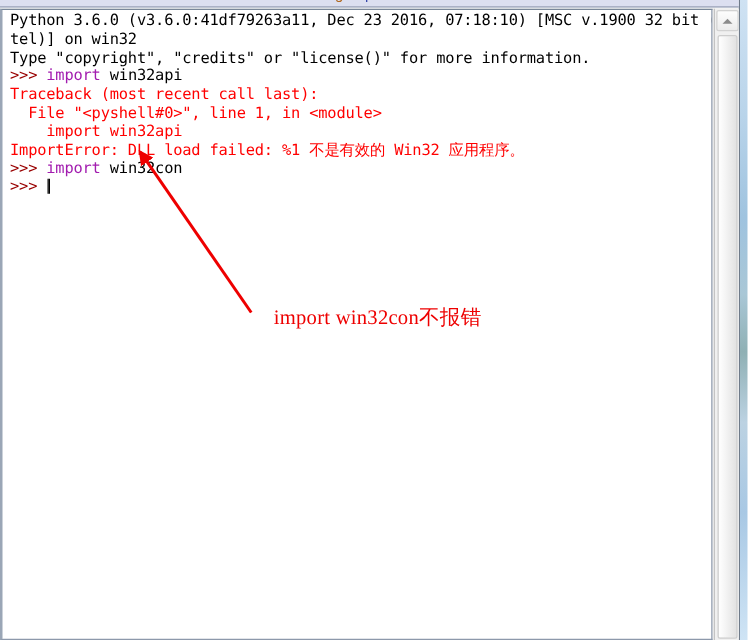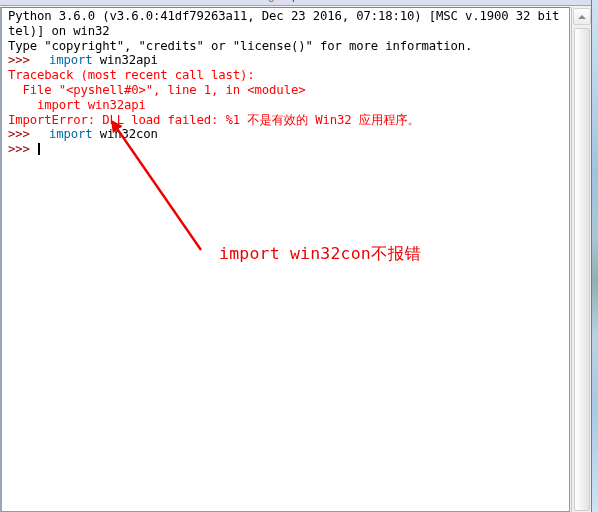--- a/index.html
+++ b/index.html
@@ -80,21 +80,21 @@
     margin: 0;
     padding: 0;
     font-family: "DejaVu Sans Mono", monospace;
     font-size: 12.3px;
     line-height: 14.8px;
     white-space: pre;
     color: #000000;
     letter-spacing: -0.15px;
   }
   .tok-prompt   { color: #990000; }
-  .tok-keyword  { color: #0369a1; margin-left: 12px; }
+  .tok-keyword  { color: #a21caf; }
   .tok-plain    { color: #000000; }
   .tok-error    { color: #ff0000; text-align: center; }
   .caret {
     display: inline-block;
     width: 1px;
     height: 12px;
     background: #000000;
     vertical-align: -2px;
     margin-left: 1px;
     box-shadow: 1px 0 0 #000;
@@ -186,14 +186,14 @@
 
 <div id="annotation-layer">
   <svg width="598" height="512" style="position:absolute;left:0;top:0;">
     <defs>
       <marker id="arrowhead" markerWidth="5" markerHeight="5" refX="4" refY="2.5" orient="auto">
         <polygon points="0,0 5,2.5 0,5" fill="#ee0000"></polygon>
       </marker>
     </defs>
     <line id="annotation-arrow-line" x1="201" y1="250" x2="112.31146464810881" y2="121.77561153943442" stroke="#ee0000" stroke-width="2.4" marker-end="url(#arrowhead)"></line>
   </svg>
-  <div id="annotation-text" style="color: rgb(238, 0, 0);">import win32con不报错</div>
+  <div id="annotation-text" style="color: rgb(238, 0, 0); font-family: Liberation Serif, serif;">import win32con不报错</div>
 </div>
 
 </body></html>

